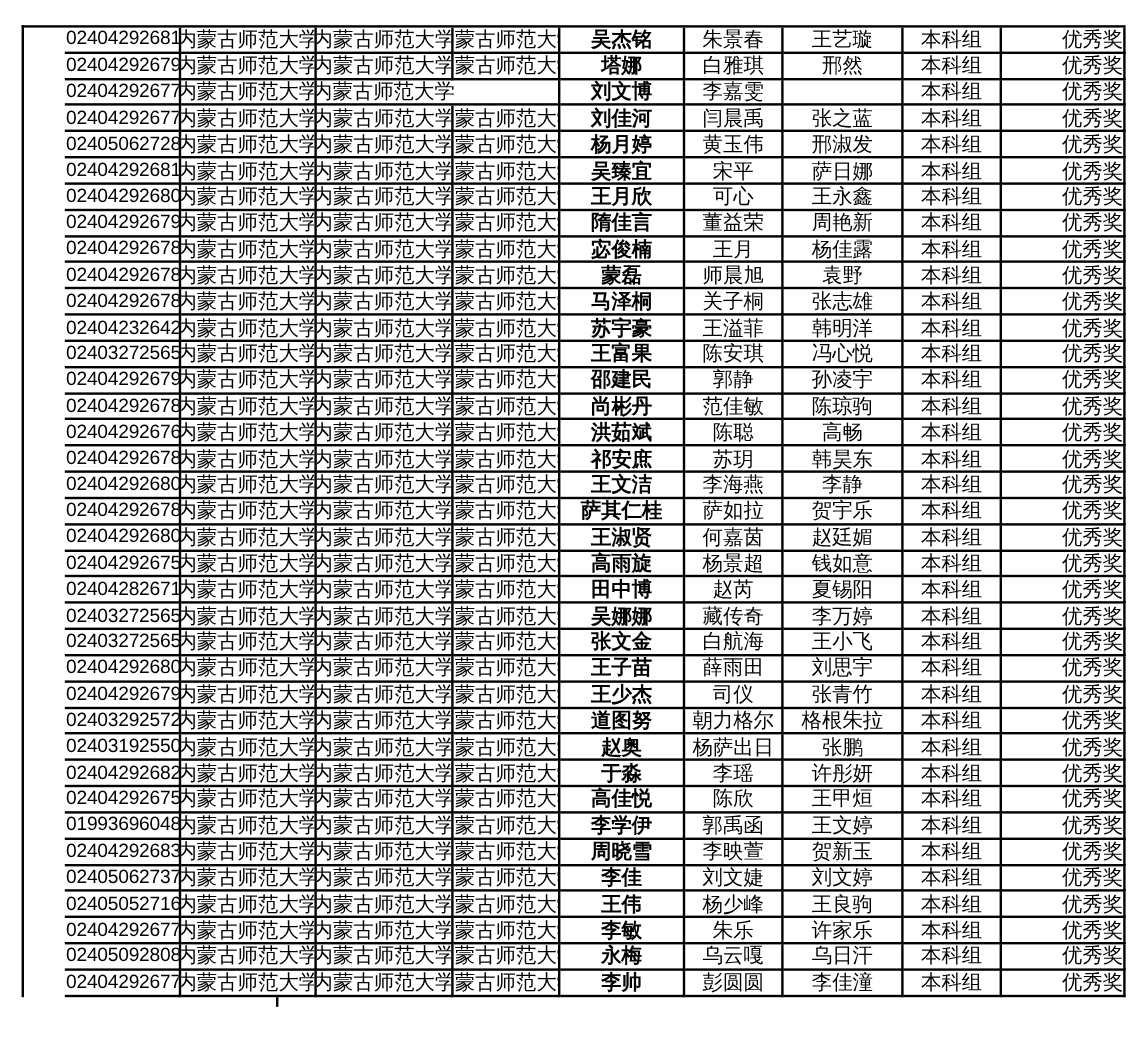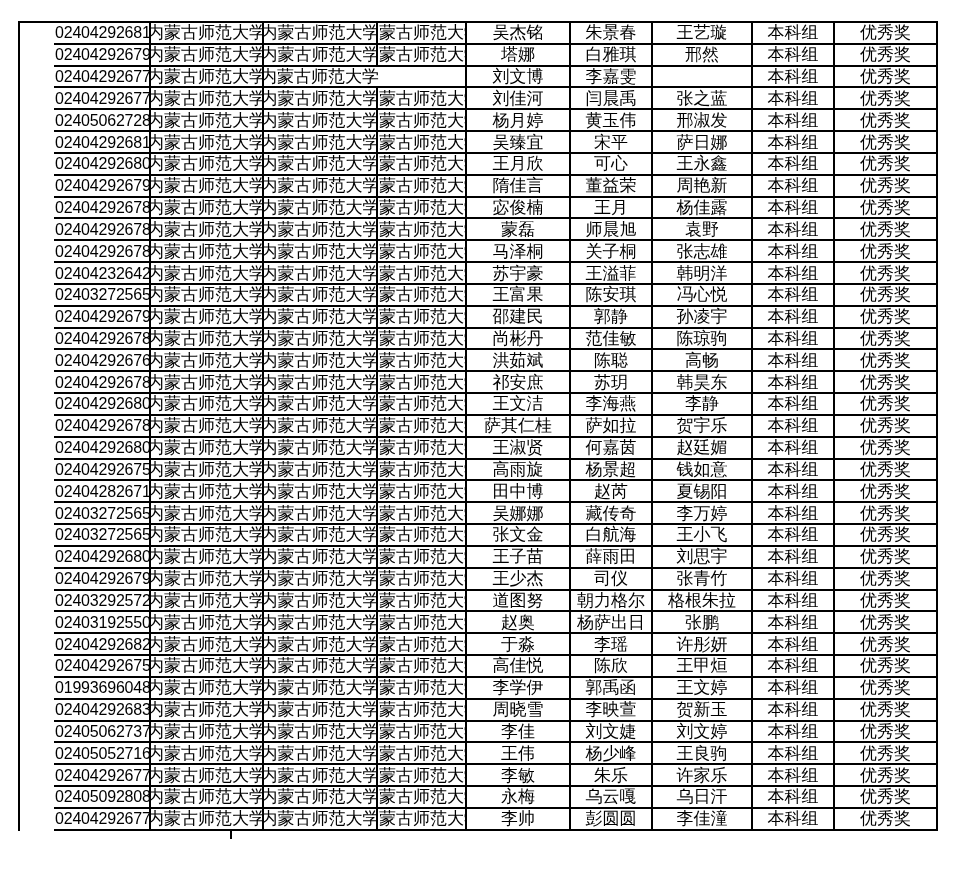--- a/index.html
+++ b/index.html
@@ -23,25 +23,25 @@
     white-space:nowrap;
     font-size:17px;line-height:19px;
   }
   .cell .t{display:inline-block;white-space:nowrap;}
   .c-id{width:97px;justify-content:flex-start;font-size:16px;letter-spacing:-0.2px;padding-left:1px;}
   .c-u1{width:113px;}
   .c-u2{width:114px;}
   .c-u3{width:89px;}
   .c-u2.merged{width:203px;justify-content:flex-start;}
   .c-u2.merged .t{margin-left:-4px;}
-  .c-m1{width:104px;}
+  .c-m1{width:104px;font-weight:bold;}
   .c-m2{width:82px;}
   .c-m3{width:100px;text-align:right;}
   .c-group{width:82px;}
-  .c-award{width:103px;}
+  .c-award{width:103px;justify-content:flex-end;}
   .below-tick{position:absolute;left:230px;top:831px;width:2px;height:8px;background:#000;}
 </style>
 </head>
 <body>
 
 <div class="page">
   <div class="award-table">
       <div class="row">
         <div class="cell c-id">
           <span class="t">02404292681</span>

